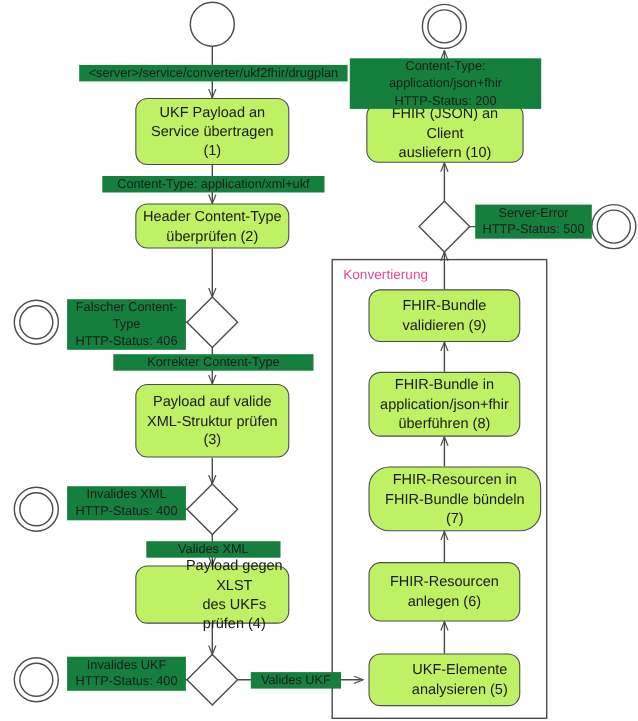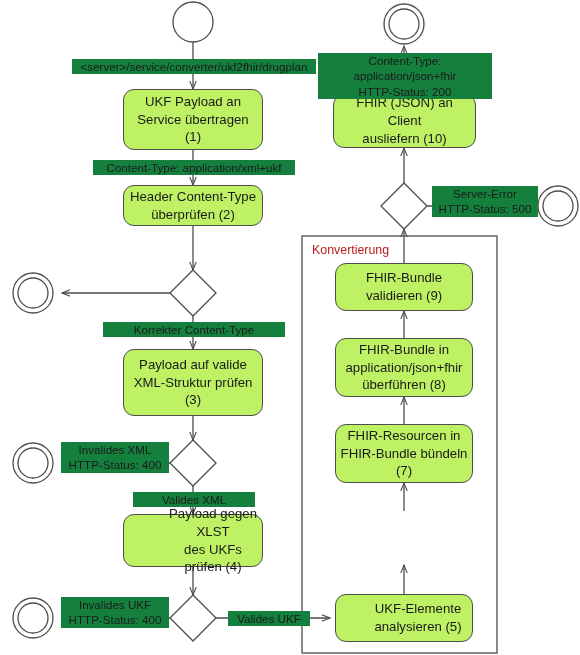--- a/index.html
+++ b/index.html
@@ -44,21 +44,21 @@
     line-height: 1.32;
     color: #1a1a1a;
     text-align: center;
     white-space: pre-line;
     background: #15803d;
     padding: 0 1px;
   }
   .frame-label {
     position: absolute;
     font-size: 12.4px;
-    color: #b91c1c;
+    color: #ec4899;
     background: #ffffff;
     padding: 0 2px;
   }
   .hit {
     position: absolute;
   }
 </style>
 </head>
 <body>
 
@@ -145,41 +145,45 @@
   <div class="node-box" style="left:123px; top:349px; width:140px; height:67px;">Payload auf valide
 XML-Struktur prüfen
 (3)</div>
 
   <div class="node-box" style="left:123px; top:514px; width:140px; height:53px;padding-left:44px;">Payload gegen XLST
 des UKFs prüfen (4)</div>
 
   <div class="node-box" style="left:335px; top:594px; width:138px; height:48px;padding-left:32px;">UKF-Elemente
 analysieren (5)</div>
 
-
-  <div class="node-box" style="left:335px; top:424px; width:138px; height:59px;">FHIR-Resourcen in
+  <div class="node-box" style="left:335px; top:511px; width:138px; height:54px;">FHIR-Resourcen
+anlegen (6)</div>
+
+  <div class="node-box" style="left:335px; top:424px; width:157px; height:59px;border-radius:19px;">FHIR-Resourcen in
 FHIR-Bundle bündeln
 (7)</div>
 
   <div class="node-box" style="left:335px; top:338px; width:138px; height:59px;">FHIR-Bundle in
 application/json+fhir
 überführen (8)</div>
 
   <div class="node-box" style="left:335px; top:263px; width:138px; height:48px;">FHIR-Bundle
 validieren (9)</div>
 
   <div class="node-box" style="left:333px; top:94px; width:143px; height:54px;">FHIR (JSON) an Client
 ausliefern (10)</div>
 
   <div class="frame-label" style="left:310px; top:243px;">Konvertierung</div>
 
   <div class="edge-label" style="left:72px; top:59px; width:242px;">&lt;server&gt;/service/converter/ukf2fhir/drugplan</div>
 
   <div class="edge-label" style="left:93px; top:160px; width:200px;">Content-Type: application/xml+ukf</div>
 
+  <div class="edge-label" style="left:61px; top:272px; width:106px;">Falscher Content-Type
+HTTP-Status: 406</div>
 
   <div class="edge-label" style="left:103px; top:322px; width:180px;">Korrekter Content-Type</div>
 
   <div class="edge-label" style="left:61px; top:442px; width:106px;">Invalides XML
 HTTP-Status: 400</div>
 
   <div class="edge-label" style="left:133px; top:492px; width:120px;">Valides XML</div>
 
   <div class="edge-label" style="left:61px; top:597px; width:106px;">Invalides UKF
 HTTP-Status: 400</div>

